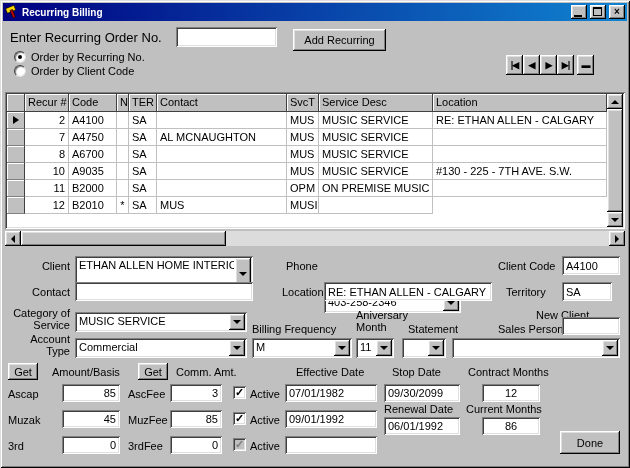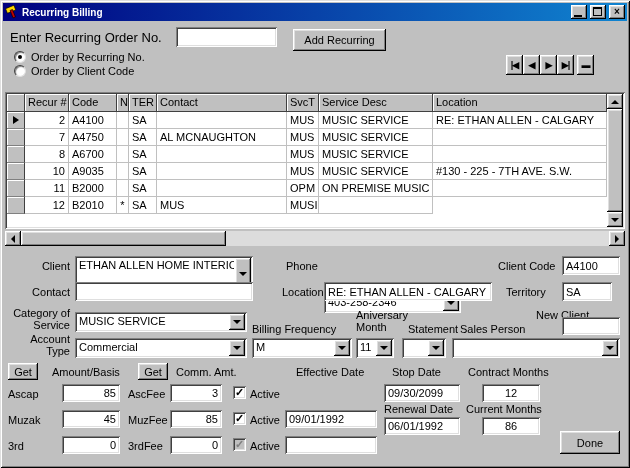--- a/index.html
+++ b/index.html
@@ -234,21 +234,21 @@
   <span class="lbl2" style="left:8px;top:307px;">Category of Service</span>
   <div class="combo" style="left:75px;top:312px;width:172px;height:20px;">
     <span class="ctxt">MUSIC SERVICE</span>
     <span class="dd rz">
         <i class="tri-d"></i>
       </span>
   </div>
   <span class="lbl" style="left:252px;top:323px;">Billing Frequency</span>
   <span class="lbl2l" style="left:356px;top:309px;">Aniversary Month</span>
   <span class="lbl" style="left:408px;top:323px;">Statement</span>
-  <span class="lbl" style="left:460px;top:323px;">Sales Person</span>
+  <span class="lbl" style="left:498px;top:323px;">Sales Person</span>
   <span class="lbl" style="left:536px;top:309px;">New Client</span>
   <input class="field" style="left: 562px; top: 317px; width: 58px; height: 18px;" value="">
 
   <span class="lbl2" style="left:8px;top:333px;">Account Type</span>
   <div class="combo" style="left:75px;top:338px;width:172px;height:20px;">
     <span class="ctxt">Commercial</span>
     <span class="dd rz">
         <i class="tri-d"></i>
       </span>
   </div>
@@ -284,20 +284,21 @@
   <span class="lbl" style="left:296px;top:366px;">Effective Date</span>
   <span class="lbl" style="left:392px;top:366px;">Stop Date</span>
   <span class="lbl" style="left:468px;top:366px;">Contract Months</span>
 
   <span class="lbl" style="left:8px;top:388px;">Ascap</span>
   <input class="field ra" style="left: 62px; top: 384px; width: 58px; height: 18px;" value="85">
   <span class="lbl" style="left:128px;top:388px;">AscFee</span>
   <input class="field ra" style="left: 170px; top: 384px; width: 52px; height: 18px;" value="3">
   <span class="cb" style="left:233px;top:386px;"><span>✓</span></span>
   <span class="lbl" style="left:250px;top:388px;">Active</span>
+  <input class="field" style="left: 285px; top: 384px; width: 92px; height: 18px;" value="07/01/1982">
   <input class="field" style="left: 384px; top: 384px; width: 76px; height: 18px;" value="09/30/2099">
   <input class="field ctr" style="left: 482px; top: 384px; width: 58px; height: 18px;" value="12">
 
   <span class="lbl" style="left:8px;top:414px;">Muzak</span>
   <input class="field ra" style="left: 62px; top: 410px; width: 58px; height: 18px;" value="45">
   <span class="lbl" style="left:128px;top:414px;">MuzFee</span>
   <input class="field ra" style="left: 170px; top: 410px; width: 52px; height: 18px;" value="85">
   <span class="cb" style="left:233px;top:412px;"><span>✓</span></span>
   <span class="lbl" style="left:250px;top:414px;">Active</span>
   <input class="field" style="left: 285px; top: 410px; width: 92px; height: 18px;" value="09/01/1992">

